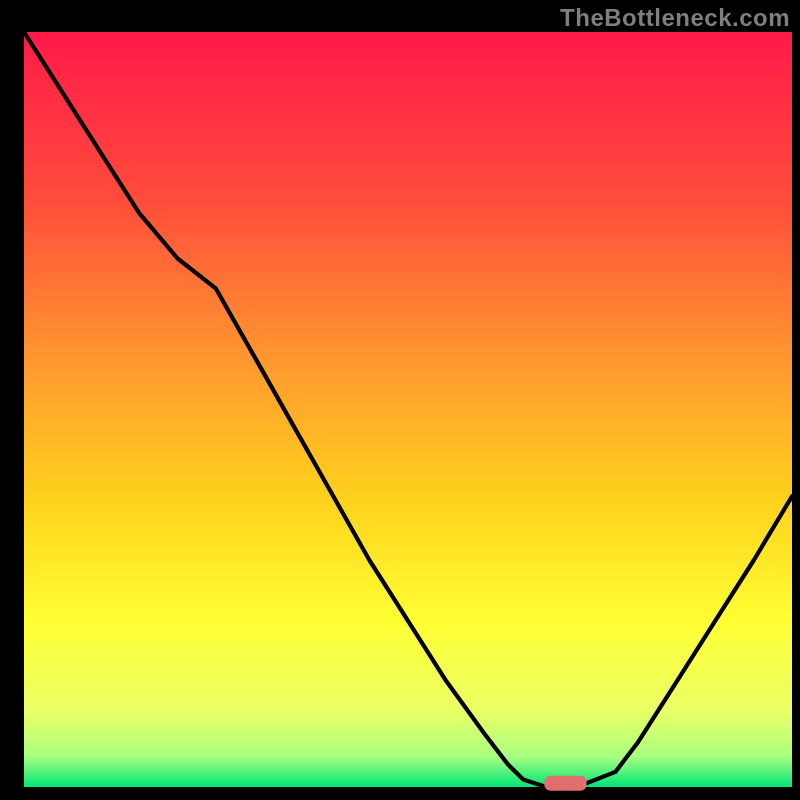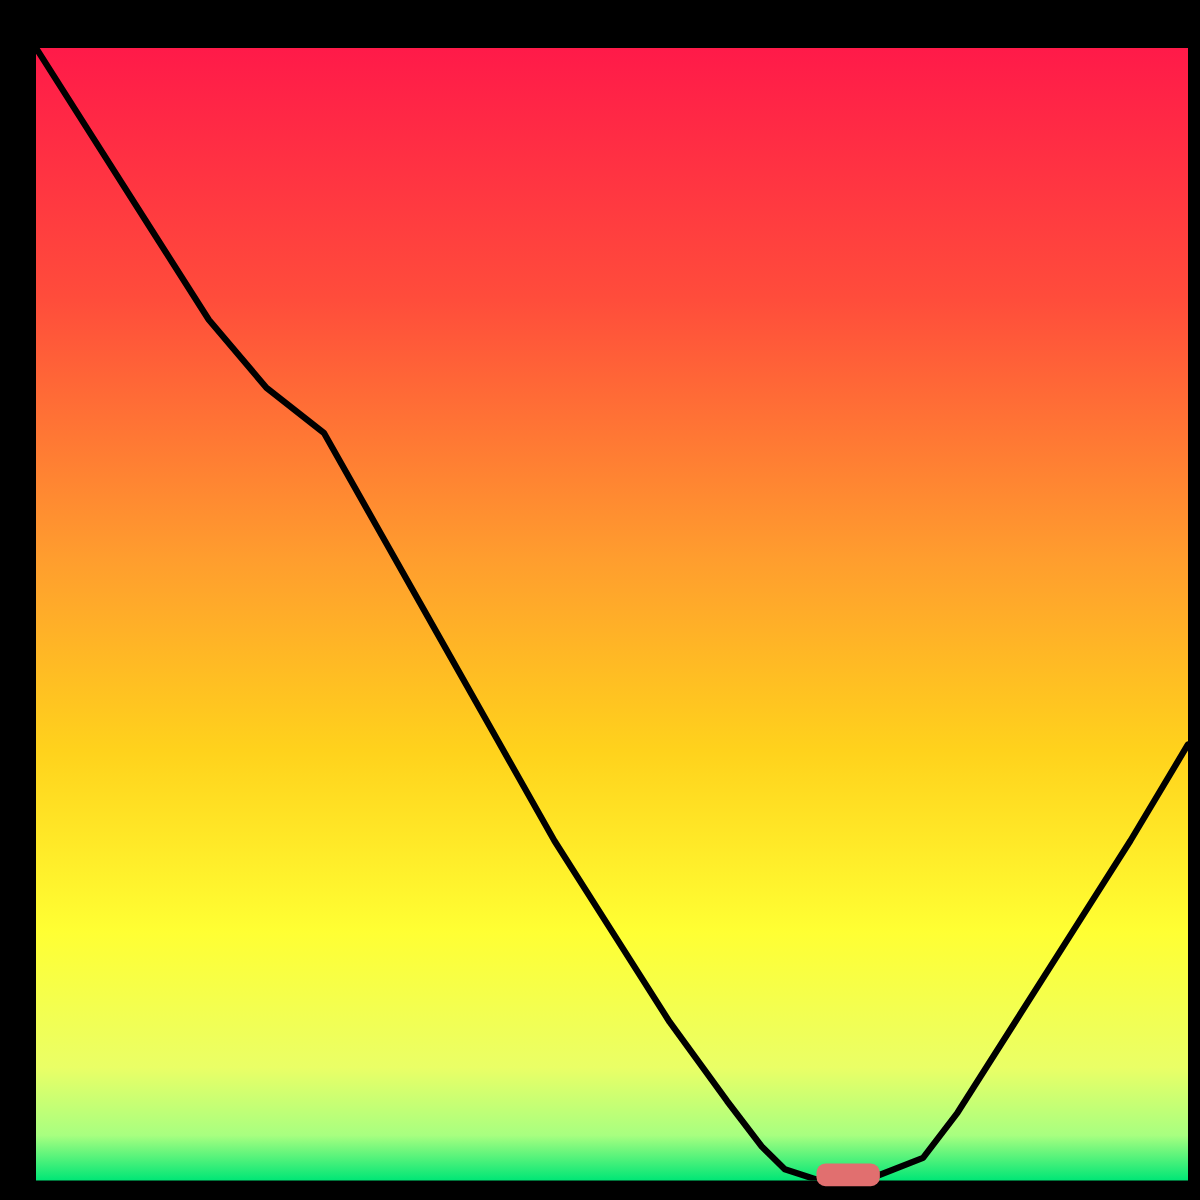--- a/index.html
+++ b/index.html
@@ -59,13 +59,14 @@
 
     <rect id="gradRect" x="24" y="32" width="768" height="755" fill="url(#bgGrad)"></rect>
 
     <g clip-path="url(#plotClip)">
       <path id="curvePath" fill="none" stroke="#000" stroke-width="4.2" stroke-linejoin="round" stroke-linecap="round" d="M 24.00 32.00 L 62.40 92.40 L 100.80 152.80 L 139.20 213.20 L 177.60 258.50 L 216.00 288.70 L 254.40 356.65 L 292.80 424.60 L 331.20 492.55 L 369.60 560.50 L 408.00 620.90 L 446.40 681.30 L 484.80 734.15 L 507.84 764.35 L 523.20 779.45 L 546.24 787.00 L 576.96 787.00 L 615.36 771.90 L 638.40 741.70 L 676.80 681.30 L 715.20 620.90 L 753.60 560.50 L 792.00 496.32"></path>
     </g>
 
     <rect id="markerRect" rx="6" ry="6" x="544.32" y="775.68" width="42.24" height="15.10" fill="#e16f6f"></rect>
   </svg>
 
+  <div class="watermark">TheBottleneck.com</div>
 </div>
 
 </body></html>

